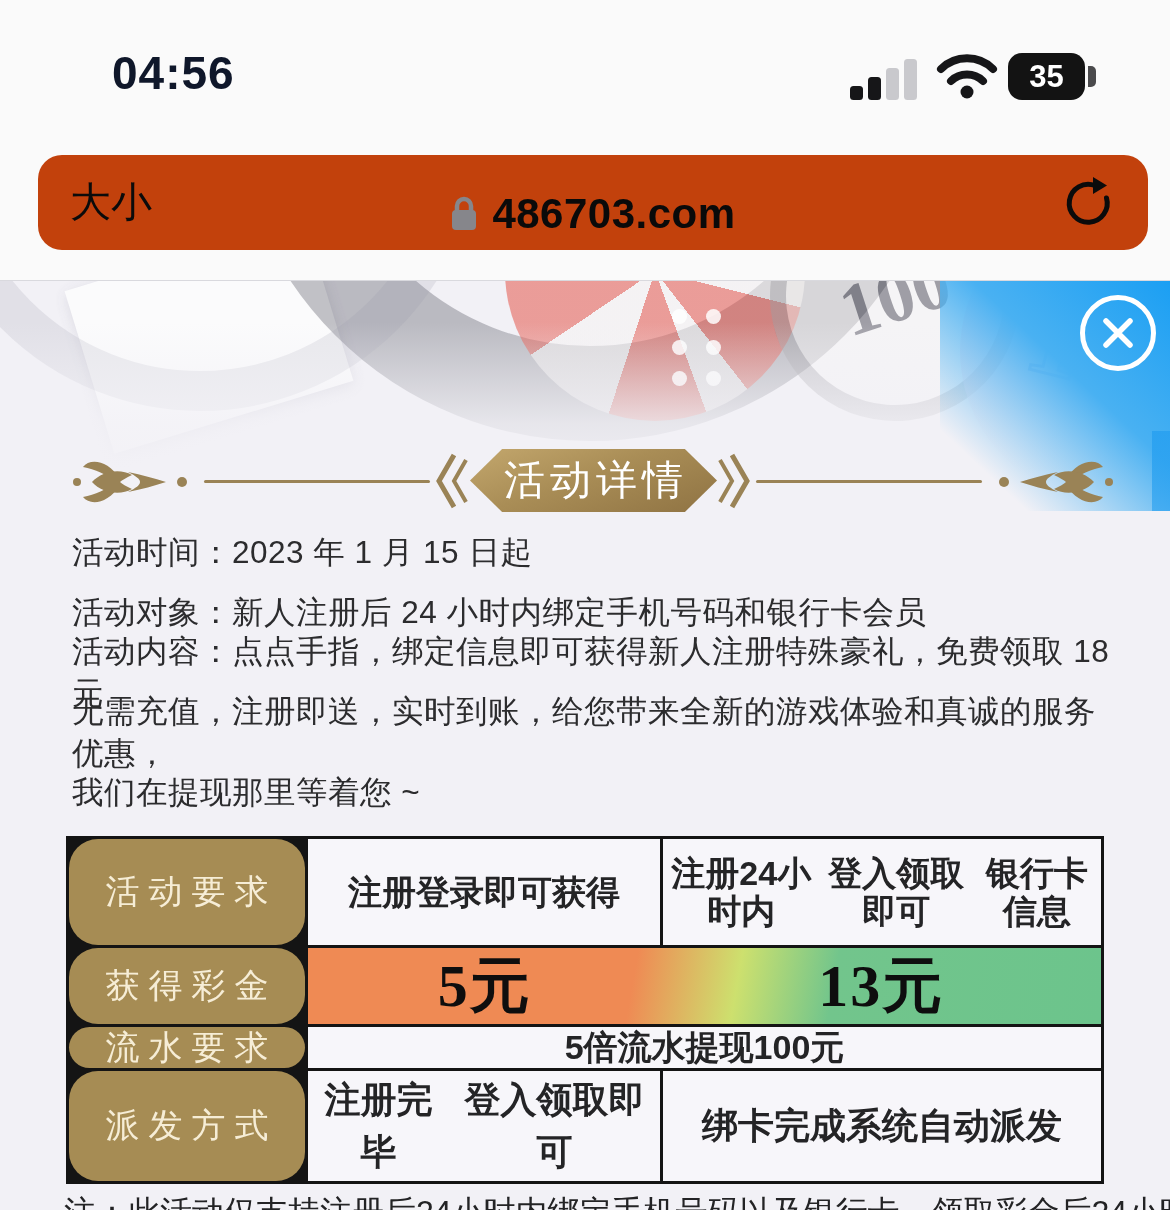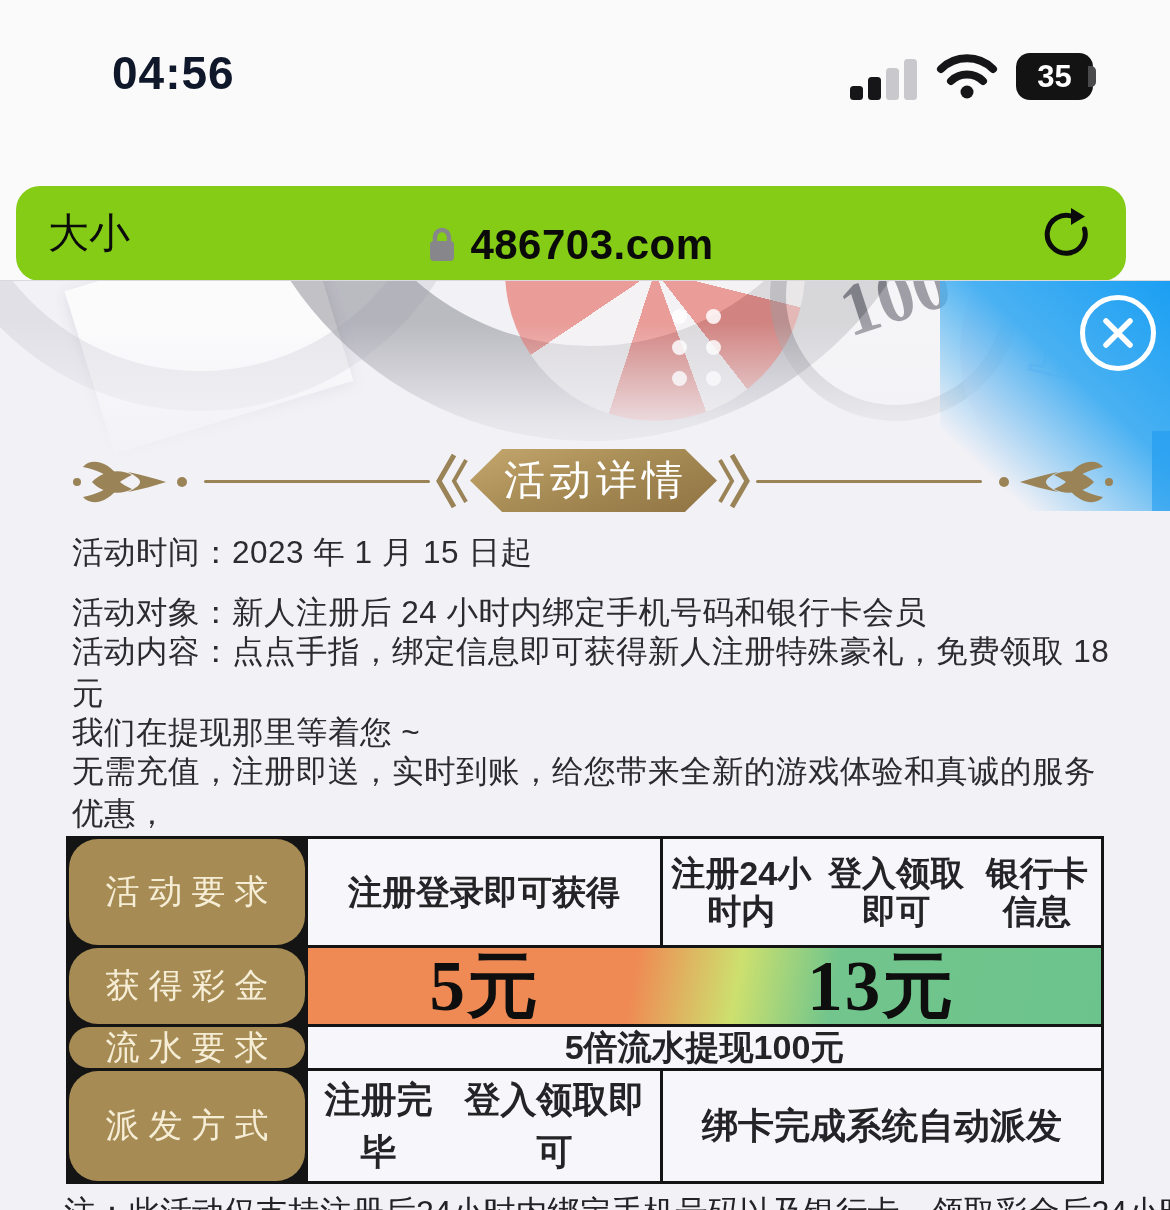--- a/index.html
+++ b/index.html
@@ -11,26 +11,26 @@
   .status-bar{position:absolute;left:0;top:0;width:100%;height:150px;}
   .time{position:absolute;left:112px;top:46px;font-size:46px;font-weight:bold;color:#0f172a;letter-spacing:1px;}
   .signal{position:absolute;left:850px;top:58px;width:72px;height:42px;}
   .signal i{position:absolute;bottom:0;width:13px;border-radius:3.5px;}
   .signal i:nth-child(1){left:0;height:14px;background:#161618;}
   .signal i:nth-child(2){left:18px;height:23px;background:#161618;}
   .signal i:nth-child(3){left:36px;height:32px;background:#c9c9cd;}
   .signal i:nth-child(4){left:54px;height:41px;background:#c9c9cd;}
   .wifi{position:absolute;left:936px;top:53px;}
   .battery{position:absolute;left:1008px;top:53px;width:77px;height:47px;background:#131313;border-radius:14px;
-    display:flex;align-items:center;justify-content:center;margin-left:8px;}
+    display:flex;align-items:center;justify-content:center;}
   .battery span{color:#fff;font-size:31px;font-weight:bold;}
   .battery-nub{position:absolute;left:1088px;top:66px;width:8px;height:21px;background:#4a4a4c;border-radius:0 5px 5px 0;}
 
   
-  .address-bar{position:absolute;left:16px;top:155px;width:1110px;height:95px;background:#84cc16;border-radius:24px;margin-top:31px;}
+  .address-bar{position:absolute;left:38px;top:155px;width:1110px;height:95px;background:#c2410c;border-radius:24px;}
   .text-size{position:absolute;left:32px;top:0;height:95px;display:flex;align-items:center;
     font-size:41px;color:#0b0b0b;}
   .url-wrap{position:absolute;left:0;top:0;width:100%;height:117px;display:flex;align-items:center;justify-content:center;gap:14px;}
   .url{font-size:42px;font-weight:bold;color:#0a0a0a;letter-spacing:.5px;}
   .reload{position:absolute;right:34px;top:22px;}
 
   
   .content{position:absolute;left:0;top:280px;width:1170px;height:930px;background:#f2f1f6;border-top:1px solid #d9d9de;}
 
   
@@ -84,21 +84,21 @@
     border:3px solid #141414;background:#141414;display:grid;
     grid-template-columns:236px 352px 438px;grid-template-rows:106px 76px 41px 110px;gap:3px;}
   .cell{display:flex;flex-direction:row;align-items:center;justify-content:center;background:#f7f6fa;}
   .cell.label{background:#a68c54;color:#f6edd6;font-size:34px;letter-spacing:9px;text-indent:9px;flex-direction:row;border-radius:29px;}
   .cell .cl{font-size:34px;font-weight:bold;color:#242426;line-height:44px;text-align:center;}
   .cell.r1c3 .cl{line-height:38px;}
   .cell.span2{grid-column:2 / span 2;}
   .prize-row{grid-column:2 / span 2;display:flex;align-items:stretch;
     background:linear-gradient(100deg,#ef8a54 0%,#ef8a54 41%,#cde06e 54%,#72c58c 66%,#6cc48c 100%);}
   .prize{flex:0 0 44.6%;display:flex;align-items:center;justify-content:center;
-    font-family:"Liberation Serif",serif;font-weight:bold;font-size:71px;color:#0e0e0e;letter-spacing:2px;}
+    font-family:"Liberation Serif",serif;font-weight:bold;font-size:60px;color:#0e0e0e;letter-spacing:2px;}
   .prize.right{flex:1;}
   .flow-text{font-size:34px;font-weight:bold;color:#242426;}
   .cell.r4 .cl{font-size:36px;line-height:52px;}
 
   
   .footer-note{position:absolute;left:64px;top:910px;width:1100px;font-size:32px;color:#232325;white-space:nowrap;}
 </style>
 </head>
 <body>
 
@@ -203,22 +203,22 @@
       </svg>
       <div class="badge">
         <span>活动详情</span>
       </div>
     </div>
 
     <div class="info">
       <div class="line">活动时间：2023 年 1 月 15 日起</div>
       <div class="line">活动对象：新人注册后 24 小时内绑定手机号码和银行卡会员</div>
       <div class="line">活动内容：点点手指，绑定信息即可获得新人注册特殊豪礼，免费领取 18 元</div>
+      <div class="line">无需充值，注册即送，实时到账，给您带来全新的游戏体验和真诚的服务优惠，</div>
       <div class="line">我们在提现那里等着您 ~</div>
-      <div class="line">无需充值，注册即送，实时到账，给您带来全新的游戏体验和真诚的服务优惠，</div>
     </div>
 
     <div class="promo-table">
 
       <div class="cell label">活动要求</div>
       <div class="cell">
         <div class="cl">注册登录</div>
         <div class="cl">即可获得</div>
       </div>
       <div class="cell r1c3">

